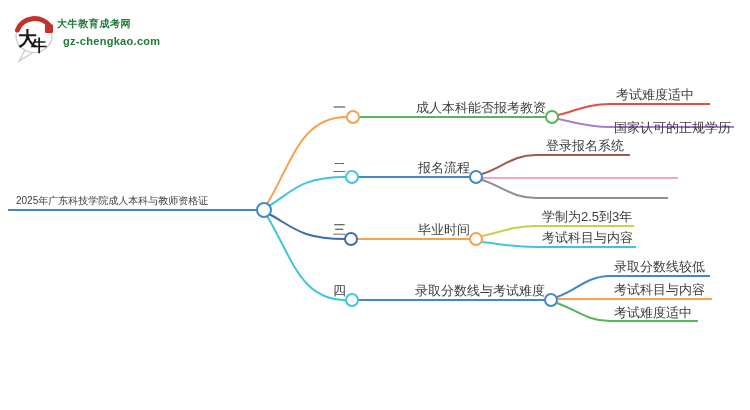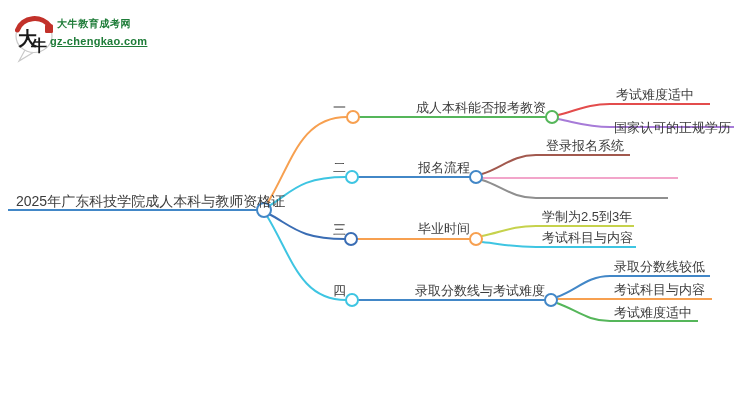--- a/index.html
+++ b/index.html
@@ -1,22 +1,22 @@
 <!DOCTYPE html>
 <html><head>
 <meta charset="utf-8">
 <style>
   html,body{margin:0;padding:0;background:#ffffff;}
   body{font-family:"Liberation Sans","DejaVu Sans",sans-serif;}
   .stage{position:relative;width:750px;height:410px;background:#ffffff;overflow:hidden;}
   svg.canvas{position:absolute;left:0;top:0;}
   .node{position:absolute;white-space:nowrap;font-size:13px;line-height:16px;height:16px;color:#3c3c3c;}
-  .root-label{font-size:14px;}
+  .root-label{font-size:10px;}
   .logo-name{position:absolute;left:57px;top:17px;font-size:10px;font-weight:bold;color:#1e7c38;letter-spacing:0.6px;}
-  .logo-domain{position:absolute;left:50px;top:35px;font-size:11px;font-weight:bold;color:#1e7c38;letter-spacing:0.3px;text-decoration:underline;}
+  .logo-domain{position:absolute;left:63px;top:35px;font-size:11px;font-weight:bold;color:#1e7c38;letter-spacing:0.3px;}
 </style>
 </head>
 <body>
 
 <div class="stage">
 
   <svg class="canvas" width="70" height="70" viewBox="0 0 70 70">
     <path d="M 25 50 L 19 61 L 34 52 Z" fill="#ffffff" stroke-width="1.2" stroke="#c9c9c9"></path>
     <ellipse cx="34" cy="36" rx="18" ry="16.5" fill="#ffffff" stroke-width="1.2" stroke="#c9c9c9"></ellipse>
     <path d="M 17.5 30 A 18 16.5 0 0 1 50 26.5" fill="none" stroke-width="5" stroke-linecap="round" stroke="#c2312a"></path>
@@ -68,21 +68,21 @@
 
   <div class="node root-label" style="left:16px;top:193px;">2025年广东科技学院成人本科与教师资格证</div>
 
   <div class="node" style="left:333px;top:100px;">一</div>
   <div class="node" style="left:333px;top:160px;">二</div>
   <div class="node" style="left:333px;top:222px;">三</div>
   <div class="node" style="left:333px;top:283px;">四</div>
 
   <div class="node" style="right:204px;top:100px;">成人本科能否报考教资</div>
   <div class="node" style="right:280px;top:160px;">报名流程</div>
-  <div class="node" style="right:280px;top:222px;font-family:Liberation Mono, monospace;">毕业时间</div>
+  <div class="node" style="right:280px;top:222px;">毕业时间</div>
   <div class="node" style="right:205px;top:283px;">录取分数线与考试难度</div>
 
   <div class="node" style="left:616px;top:87px;">考试难度适中</div>
   <div class="node" style="left:614px;top:120px;text-align:center;">国家认可的正规学历</div>
 
   <div class="node" style="left:546px;top:138px;">登录报名系统</div>
 
   <div class="node" style="left:542px;top:209px;">学制为2.5到3年</div>
   <div class="node" style="left:542px;top:230px;">考试科目与内容</div>
 

